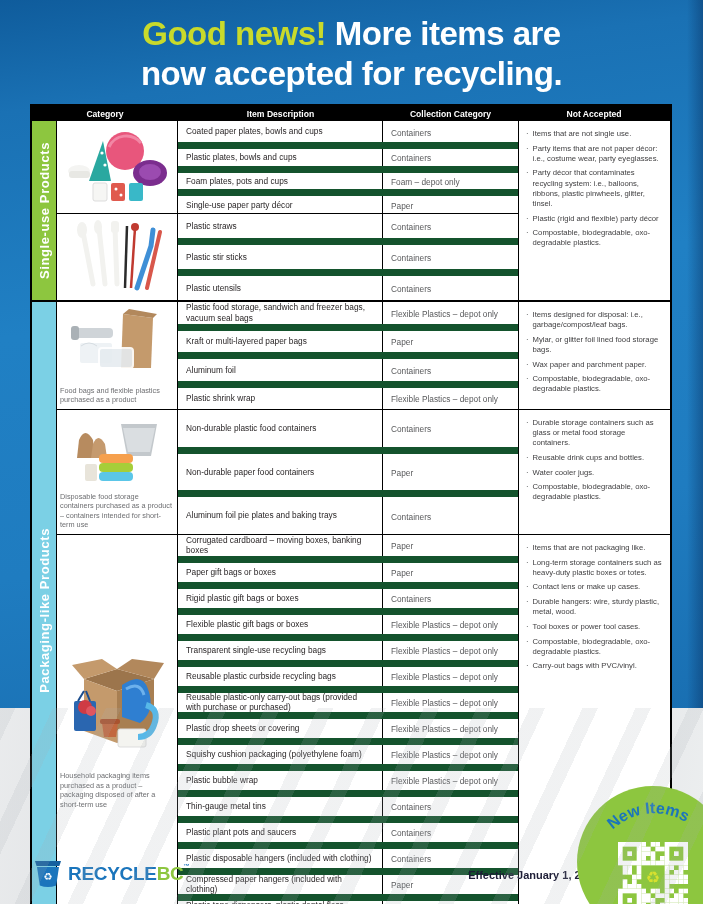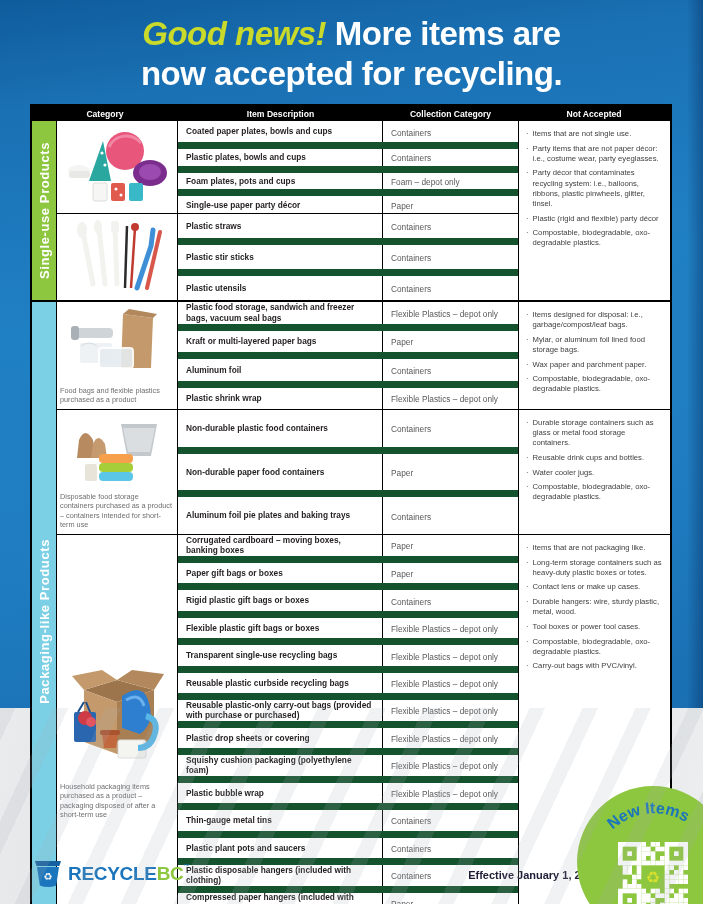--- a/index.html
+++ b/index.html
@@ -9,21 +9,21 @@
   .poster::after{ content:""; position:absolute; top:708px; left:0; right:0; bottom:0;
            background: repeating-linear-gradient(115deg, rgba(165,172,178,.16) 0 14px, rgba(255,255,255,0) 14px 48px);
            pointer-events:none; }
   .bg-blue{ position:absolute; top:0; left:0; width:703px; height:708px;
            background: linear-gradient(172deg,#0f5c9c 0%, #1a71b4 14%, #2080c4 42%, #1f7cc0 72%, #196fb2 100%); }
   .bg-blue-edge{ position:absolute; top:0; right:0; width:16px; height:708px;
            background: linear-gradient(90deg, rgba(0,20,60,0) 0%, rgba(5,35,80,.38) 100%); }
   
   .hero{ position:absolute; top:14px; left:0; width:100%; text-align:center;
          font-size:33px; font-weight:800; line-height:1.2; letter-spacing:-.5px; color:#fff; }
-  .hero .hl{ color:#c9da2b;font-style:italic; }
+  .hero .hl{ color:#c9da2b; }
   
   .rtable{ position:absolute; left:30px; top:104px; width:642px; background:#fff; border:2px solid #000; }
   .thead{ display:flex; background:#000; color:#fff; height:15px; font-size:8.6px; font-weight:bold; align-items:center; }
   .th{ text-align:center; }
   .th:nth-child(1){ width:146px; } .th:nth-child(2){ width:205px; }
   .th:nth-child(3){ width:135px; } .th:nth-child(4){ width:152px; }
   .group{ display:flex; align-items:stretch; }
   .group + .group{ border-top:2px solid #000; }
   .sidebar{ flex:0 0 25px; border-right:1px solid #000; display:flex; align-items:center; justify-content:center; }
   .sidebar-label{ writing-mode:vertical-rl; transform:rotate(180deg); color:#fff; font-weight:bold;
@@ -31,21 +31,21 @@
   .blocks{ flex:1; display:flex; flex-direction:column; }
   .block{ display:flex; align-items:stretch; flex:1; }
   .block + .block{ border-top:1px solid #000; }
   .cat{ flex:0 0 121px; border-right:1px solid #000; display:flex; flex-direction:column;
         align-items:center; justify-content:center; padding:4px 3px; gap:4px; }
   .cat-caption{ font-size:7.3px; color:#6d6e71; text-align:left; line-height:1.3; }
   .rows{ flex:1; display:flex; flex-direction:column; }
   .item-row{ flex:1; display:flex; min-height:21px; }
   .item-row + .item-row{ border-top:7px solid #14532d; }
   .cell-item{ width:205px; padding:3px 8px 3px 8px; display:flex; align-items:center;
-              font-weight:bold; font-size:8.3px; color:#231f20; line-height:1.25; border-right:1px solid #000; }
+              font-weight:normal; font-size:8.3px; color:#231f20; line-height:1.25; border-right:1px solid #000; }
   .cell-coll{ flex:1; padding:4px 4px 2px 8px; display:flex; align-items:center;
               font-size:8.3px; color:#58595b; }
   .notacc{ flex:0 0 152px; border-left:1px solid #000; padding:8px 6px 6px 7px;
            display:flex; flex-direction:column; gap:4.5px; font-size:7.7px; color:#414042; line-height:1.32; }
   .bullet{ display:flex; gap:4px; }
   .bullet .dot{ color:#58595b; flex:0 0 auto; }
   
   .logo{ position:absolute; left:33px; top:856px; display:flex; align-items:center; gap:5px; }
   .logo-text{ font-size:19px; font-weight:800; letter-spacing:-.3px; color:#1b75bc; }
   .logo-text .bc{ color:#8dc63f; }
@@ -211,21 +211,21 @@
                   <div class="cell-coll">Flexible Plastics – depot only</div>
                 </div>
               </div>
               <div class="notacc">
                 <div class="bullet">
                   <span class="dot">·</span>
                   <span>Items designed for disposal: i.e., garbage/compost/leaf bags.</span>
                 </div>
                 <div class="bullet">
                   <span class="dot">·</span>
-                  <span>Mylar, or aluminum foil lined food storage bags.</span>
+                  <span>Mylar, or glitter foil lined food storage bags.</span>
                 </div>
                 <div class="bullet">
                   <span class="dot">·</span>
                   <span>Wax paper and parchment paper.</span>
                 </div>
                 <div class="bullet">
                   <span class="dot">·</span>
                   <span>Compostable, biodegradable, oxo-degradable plastics.</span>
                 </div>
               </div>

